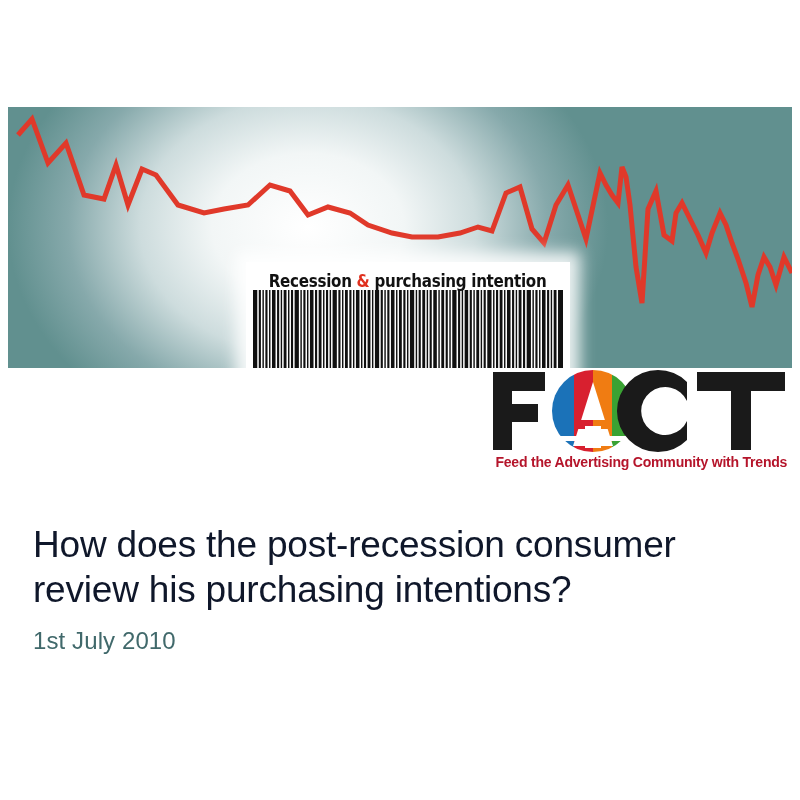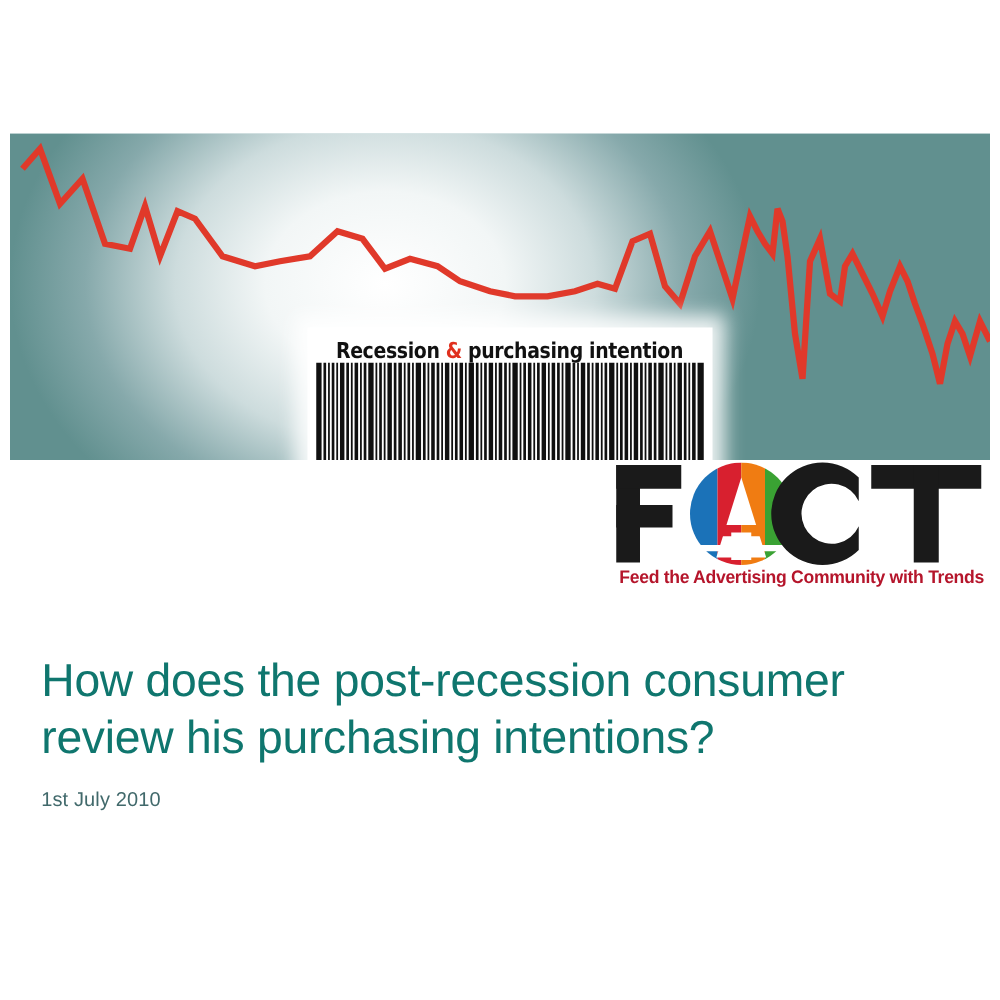--- a/index.html
+++ b/index.html
@@ -114,28 +114,28 @@
     position: absolute;
     left: 33px;
     top: 522px;
     width: 720px;
   }
   #slide-title {
     font-family: "Liberation Sans", sans-serif;
     font-weight: normal;
     font-size: 37px;
     line-height: 45px;
-    color: #0f766e;
+    color: #0f172a;
     letter-spacing: -0.2px;
   }
   #slide-date {
     margin-top: 18px;
     font-family: "Liberation Sans", sans-serif;
     font-weight: normal;
-    font-size: 16px;
+    font-size: 24px;
     line-height: 22px;
     color: #41696b;
     letter-spacing: 0.1px;
   }
 </style>
 </head>
 <body>
 
 <div id="slide">
 

